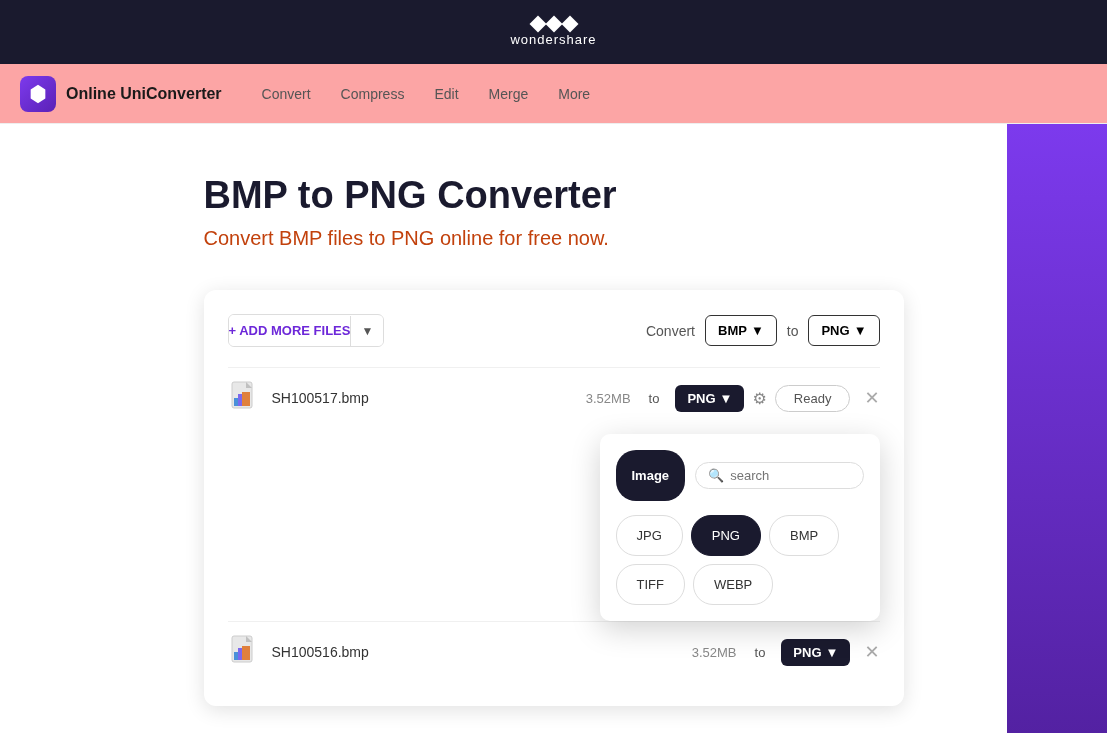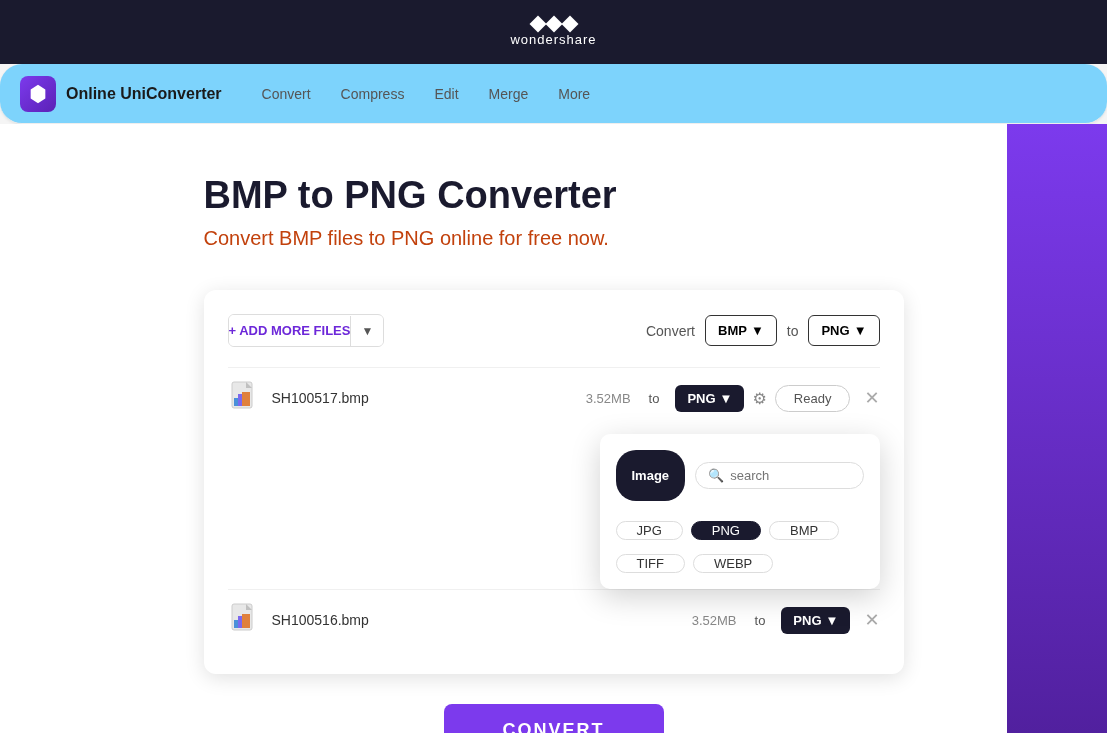--- a/index.html
+++ b/index.html
@@ -31,28 +31,27 @@
       transform: rotate(45deg);
     }
     .logo-text {
       color: white;
       font-size: 13px;
       letter-spacing: 1px;
     }
 
     
     .nav-bar {
-      background: #7dd3fc;
+      background: #fca5a5;
       height: 60px;
       display: flex;
       align-items: center;
       padding: 0 20px;
       border-bottom: 1px solid #eee;
       box-shadow: 0 1px 3px rgba(0,0,0,0.08);
-      border-radius: 22px;
     }
     .nav-logo {
       display: flex;
       align-items: center;
       gap: 10px;
     }
     .nav-logo-icon {
       width: 36px;
       height: 36px;
       background: linear-gradient(135deg, #7c3aed, #5b21b6);
@@ -304,28 +303,27 @@
       color: #555;
       background: transparent;
       width: 100%;
     }
     .format-options {
       display: flex;
       flex-wrap: wrap;
       gap: 8px;
     }
     .format-option {
-      padding: 1px 20px;
+      padding: 12px 20px;
       border: 1.5px solid #ddd;
       border-radius: 20px;
       font-size: 13px;
       color: #333;
       cursor: pointer;
       background: white;
-      margin-top: 6px;
     }
     .format-option.selected {
       background: #1a1a2e;
       color: white;
       border-color: #1a1a2e;
     }
 
     
     .convert-btn {
       display: block;

